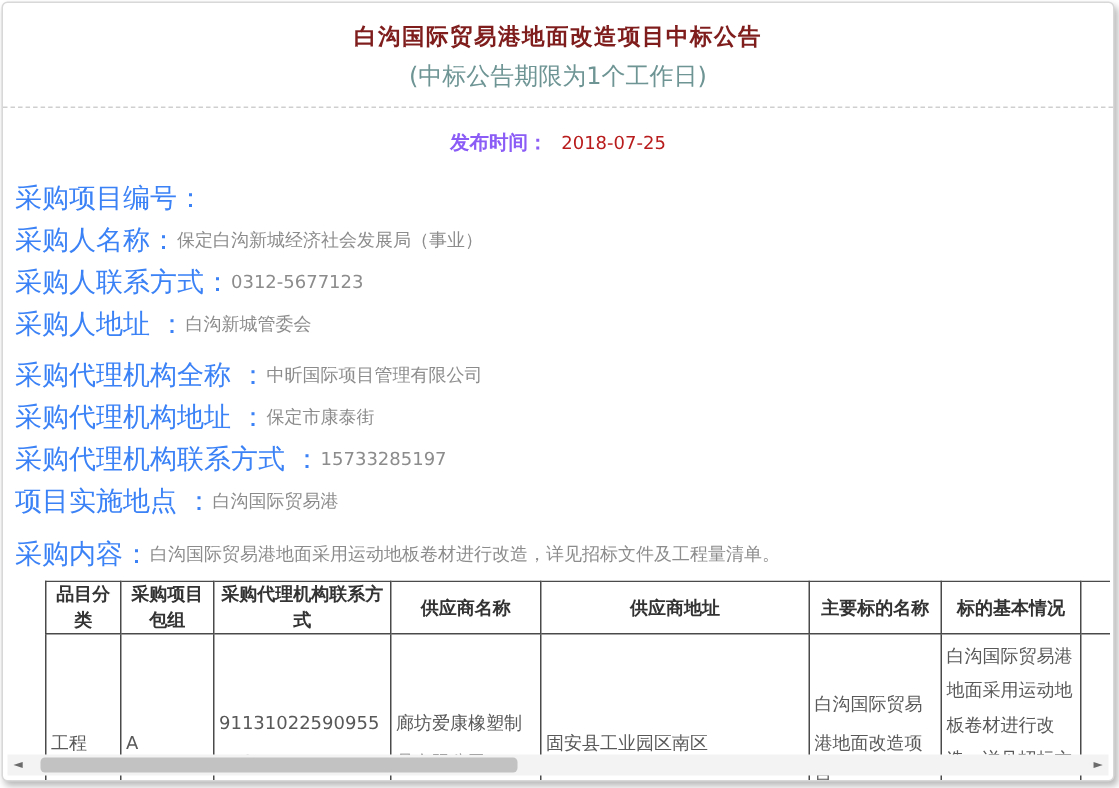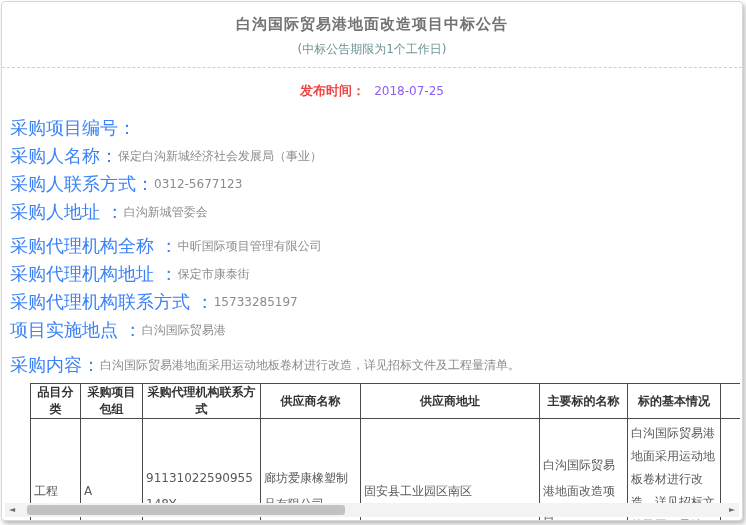--- a/index.html
+++ b/index.html
@@ -3,26 +3,26 @@
 <meta charset="utf-8">
 <style>
   * { margin:0; padding:0; box-sizing:border-box; }
   html,body { width:746px; height:525px; background:#fff; overflow:hidden;
               font-family:"DejaVu Sans","Liberation Sans",sans-serif; }
   .page {
     position:absolute; left:1px; top:1px; width:742px; height:520px;
     background:#fff; border:1px solid #d8d8d8; border-radius:4px;
     box-shadow:2px 3px 5px rgba(0,0,0,0.28); overflow:hidden;
   }
-  .title { margin-top:13px; text-align:center; font-size:15px; font-weight:bold; color:#737373; letter-spacing:1px; }
-  .subtitle { margin-top:7px; text-align:center; font-size:12px; color:#6e9494; }
+  .title { margin-top:13px; text-align:center; font-size:15px; font-weight:bold; color:#7f1d1d; letter-spacing:1px; }
+  .subtitle { margin-top:7px; text-align:center; font-size:16px; color:#6e9494; }
   .divider { margin-top:9px; border-bottom:1px dashed #cfcfcf; height:0; }
   .pub { margin-top:12px; text-align:center; }
-  .pub-label { font-size:13px; color:#ef4444; font-weight:bold; }
-  .pub-date { font-size:12px; color:#8b5cf6; margin-left:4px; }
+  .pub-label { font-size:13px; color:#8b5cf6; font-weight:bold; }
+  .pub-date { font-size:12px; color:#b91c1c; margin-left:4px; }
   .fields { margin-top:14px; padding:0 8px; }
   .field-line { height:28px; display:flex; align-items:center; white-space:nowrap; }
   .field-line.gap { margin-top:6px;text-align:right; }
   .field-line.biggap { margin-top:7px; }
   .flabel { font-size:18px; color:#3b82f6; }
   .fvalue { font-size:12px; color:#8c8c8c; }
   .table-wrap { margin:4px 0 0 28px; width:710px; height:141px; overflow:hidden; }
   table { border-collapse:collapse; table-layout:fixed; width:750px; }
   th,td { border:1px solid #4a4a4a; font-size:12px; overflow:hidden; }
   th { height:26px; font-weight:bold; color:#333; text-align:center; padding:0 2px; }

